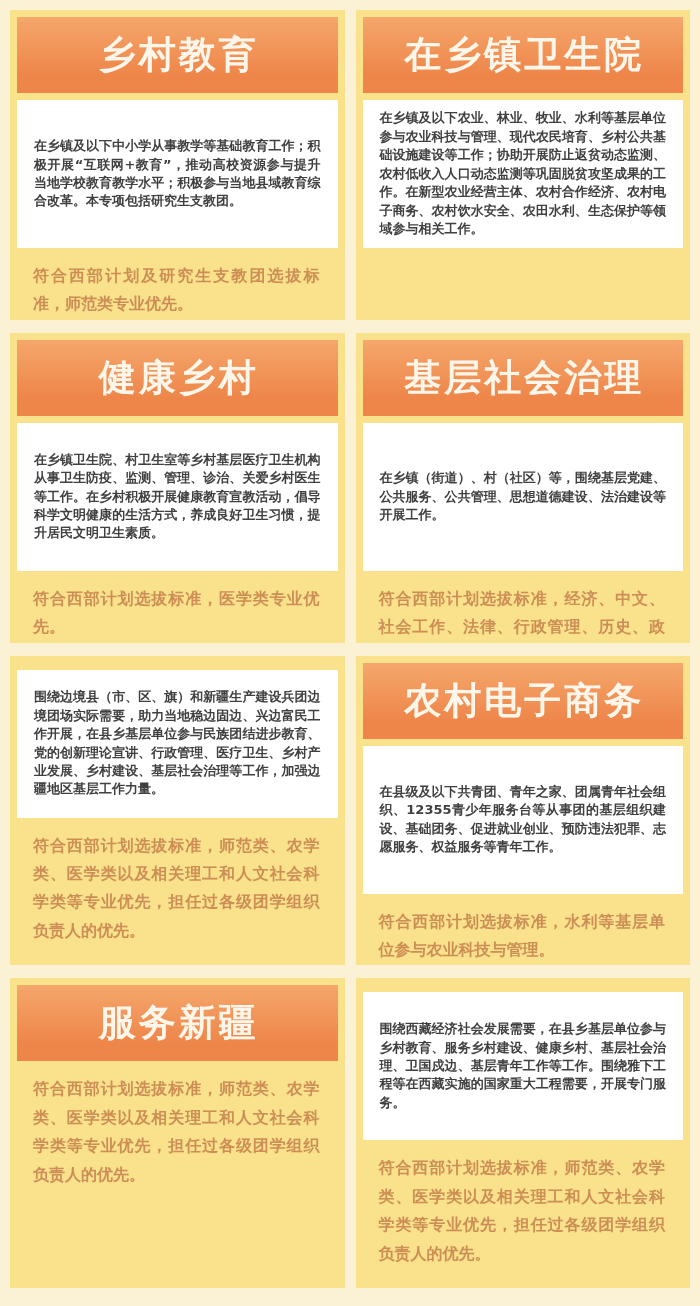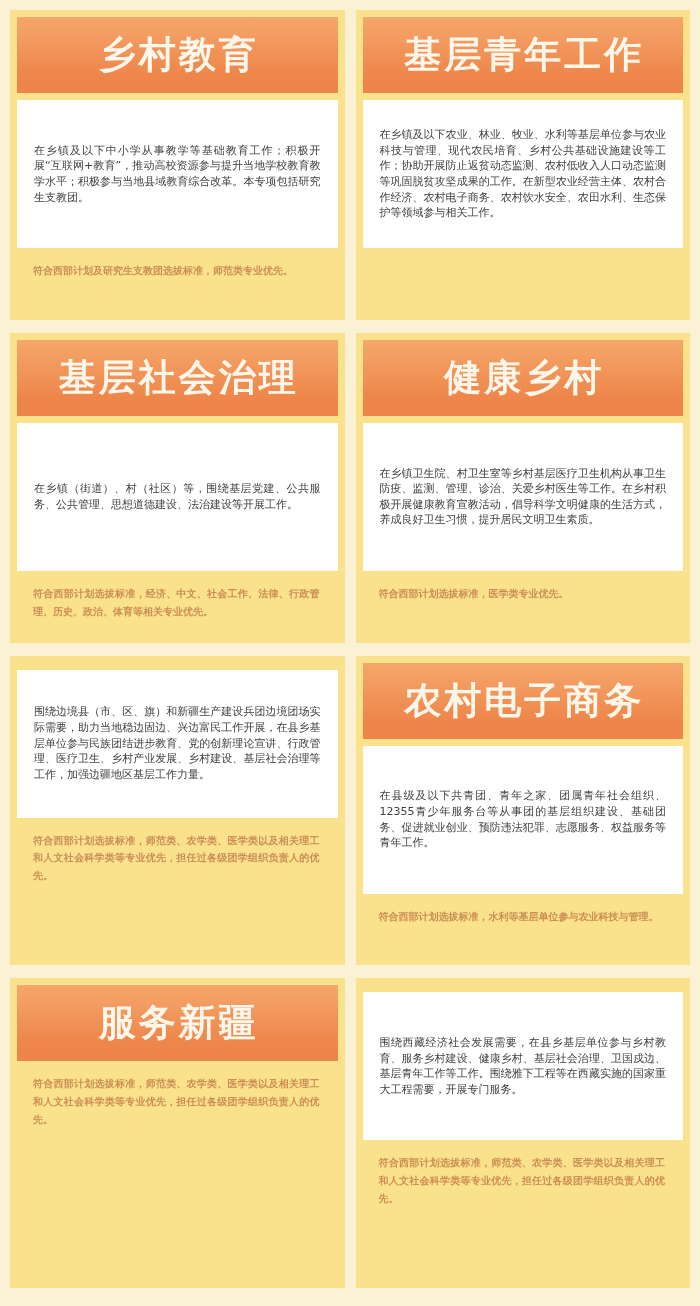--- a/index.html
+++ b/index.html
@@ -49,29 +49,29 @@
   .body-box{
     margin-top:7px;
     height:148px;
     flex:0 0 148px;
     background:var(--body-bg);
     display:flex;align-items:center;
     padding:0 17px;
   }
   .body-text{
     color:var(--body-text);
-    font-size:11px;
+    font-size:13px;
     line-height:1.42;
-    font-weight:400;
+    font-weight:700;
     text-align:justify;
   }
   .note-text{
     padding:14px 18px 0 16px;
     color:var(--note-text);
-    font-size:10px;
+    font-size:16px;
     line-height:1.78;
     font-weight:600;
     text-align:justify;
   }
 </style>
 </head>
 <body>
 
 <div class="page">
 
@@ -80,45 +80,45 @@
       <div class="banner-title">乡村教育</div>
     </div>
     <div class="body-box">
       <div class="body-text">在乡镇及以下中小学从事教学等基础教育工作；积极开展“互联网+教育”，推动高校资源参与提升当地学校教育教学水平；积极参与当地县域教育综合改革。本专项包括研究生支教团。</div>
     </div>
     <div class="note-text">符合西部计划及研究生支教团选拔标准，师范类专业优先。</div>
   </div>
 
   <div class="card">
     <div class="banner">
-      <div class="banner-title">基层青年工作</div>
+      <div class="banner-title">在乡镇卫生院</div>
     </div>
     <div class="body-box">
       <div class="body-text">在乡镇及以下农业、林业、牧业、水利等基层单位参与农业科技与管理、现代农民培育、乡村公共基础设施建设等工作；协助开展防止返贫动态监测、农村低收入人口动态监测等巩固脱贫攻坚成果的工作。在新型农业经营主体、农村合作经济、农村电子商务、农村饮水安全、农田水利、生态保护等领域参与相关工作。</div>
     </div>
+  </div>
+
+  <div class="card">
+    <div class="banner">
+      <div class="banner-title">健康乡村</div>
+    </div>
+    <div class="body-box">
+      <div class="body-text">在乡镇卫生院、村卫生室等乡村基层医疗卫生机构从事卫生防疫、监测、管理、诊治、关爱乡村医生等工作。在乡村积极开展健康教育宣教活动，倡导科学文明健康的生活方式，养成良好卫生习惯，提升居民文明卫生素质。</div>
+    </div>
+    <div class="note-text">符合西部计划选拔标准，医学类专业优先。</div>
   </div>
 
   <div class="card">
     <div class="banner">
       <div class="banner-title">基层社会治理</div>
     </div>
     <div class="body-box">
       <div class="body-text">在乡镇（街道）、村（社区）等，围绕基层党建、公共服务、公共管理、思想道德建设、法治建设等开展工作。</div>
     </div>
     <div class="note-text">符合西部计划选拔标准，经济、中文、社会工作、法律、行政管理、历史、政治、体育等相关专业优先。</div>
-  </div>
-
-  <div class="card">
-    <div class="banner">
-      <div class="banner-title">健康乡村</div>
-    </div>
-    <div class="body-box">
-      <div class="body-text">在乡镇卫生院、村卫生室等乡村基层医疗卫生机构从事卫生防疫、监测、管理、诊治、关爱乡村医生等工作。在乡村积极开展健康教育宣教活动，倡导科学文明健康的生活方式，养成良好卫生习惯，提升居民文明卫生素质。</div>
-    </div>
-    <div class="note-text">符合西部计划选拔标准，医学类专业优先。</div>
   </div>
 
   <div class="card">
     <div class="body-box">
       <div class="body-text">围绕边境县（市、区、旗）和新疆生产建设兵团边境团场实际需要，助力当地稳边固边、兴边富民工作开展，在县乡基层单位参与民族团结进步教育、党的创新理论宣讲、行政管理、医疗卫生、乡村产业发展、乡村建设、基层社会治理等工作，加强边疆地区基层工作力量。</div>
     </div>
     <div class="note-text">符合西部计划选拔标准，师范类、农学类、医学类以及相关理工和人文社会科学类等专业优先，担任过各级团学组织负责人的优先。</div>
   </div>
 
   <div class="card">

